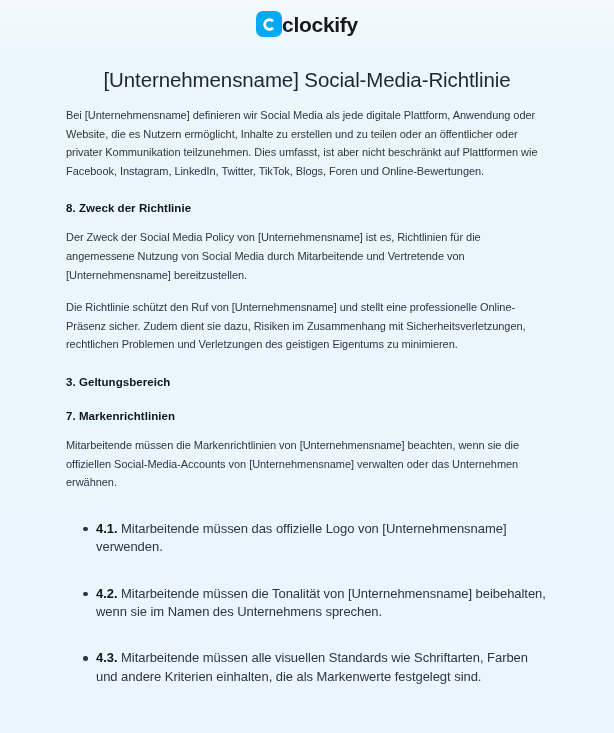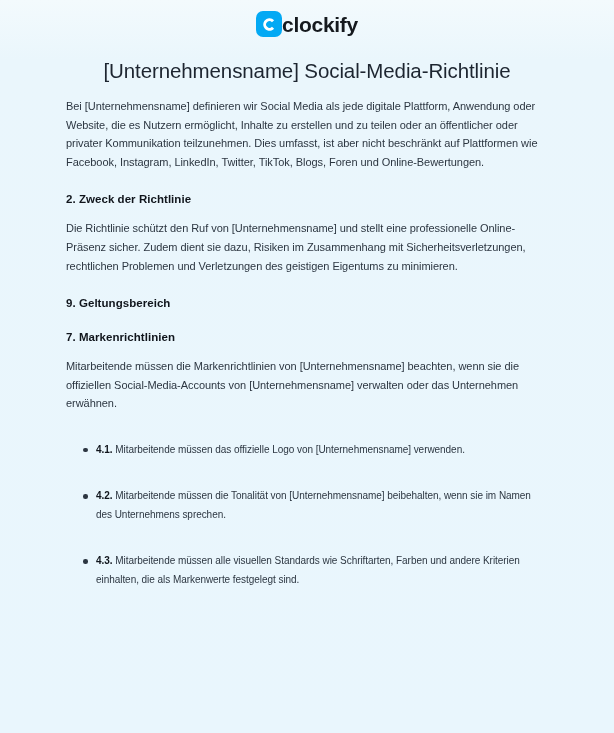--- a/index.html
+++ b/index.html
@@ -59,21 +59,21 @@
     flex: 1 1 auto;
     padding: 0 66px 0 66px;
     box-sizing: border-box;
   }
 
   .doc-title {
     font-size: 20.5px;
     font-weight: normal;
     color: #1d2530;
     text-align: center;
-    margin: 22px 0 0 0;
+    margin: 31px 0 0 0;
     letter-spacing: -0.1px;
   }
 
   h2.section-heading {
     font-size: 11.5px;
     font-weight: bold;
     color: #10151c;
     margin: 22px 0 0 0;
     letter-spacing: 0.05px;
   }
@@ -86,21 +86,21 @@
     letter-spacing: -0.05px;
   }
 
   ul.rule-list {
     margin: 14px 0 0 0;
     padding-left: 30px;
     list-style: none;
   }
   ul.rule-list li {
     position: relative;
-    font-size: 10px;
+    font-size: 13px;
     line-height: 18.4px;
     color: #2c3641;
     margin-bottom: 2px;
     letter-spacing: -0.05px;
     margin-top: 28px;
   }
   ul.rule-list li::before {
     content: "";
     position: absolute;
     left: -13px;
@@ -131,24 +131,25 @@
       <span class="brand-name">clockify</span>
     </div>
   </div>
 
   <div class="doc">
 
     <h1 class="doc-title">[Unternehmensname] Social-Media-Richtlinie</h1>
 
     <p class="body-text">Bei [Unternehmensname] definieren wir Social Media als jede digitale Plattform, Anwendung oder Website, die es Nutzern ermöglicht, Inhalte zu erstellen und zu teilen oder an öffentlicher oder privater Kommunikation teilzunehmen. Dies umfasst, ist aber nicht beschränkt auf Plattformen wie Facebook, Instagram, LinkedIn, Twitter, TikTok, Blogs, Foren und Online-Bewertungen.</p>
 
-    <h2 class="section-heading">2. Zweck der Richtlinie</h2>
+    <h2 class="section-heading">8. Zweck der Richtlinie</h2>
+    <p class="body-text">Der Zweck der Social Media Policy von [Unternehmensname] ist es, Richtlinien für die angemessene Nutzung von Social Media durch Mitarbeitende und Vertretende von [Unternehmensname] bereitzustellen.</p>
     <p class="body-text">Die Richtlinie schützt den Ruf von [Unternehmensname] und stellt eine professionelle Online-Präsenz sicher. Zudem dient sie dazu, Risiken im Zusammenhang mit Sicherheitsverletzungen, rechtlichen Problemen und Verletzungen des geistigen Eigentums zu minimieren.</p>
 
-    <h2 class="section-heading">9. Geltungsbereich</h2>
+    <h2 class="section-heading">3. Geltungsbereich</h2>
 
     <h2 class="section-heading">7. Markenrichtlinien</h2>
     <p class="body-text">Mitarbeitende müssen die Markenrichtlinien von [Unternehmensname] beachten, wenn sie die offiziellen Social-Media-Accounts von [Unternehmensname] verwalten oder das Unternehmen erwähnen.</p>
 
     <ul class="rule-list">
       <li>
         <span class="item-num">4.1.</span><span> Mitarbeitende müssen das offizielle Logo von [Unternehmensname] verwenden.</span>
       </li>
       <li>
         <span class="item-num">4.2.</span><span> Mitarbeitende müssen die Tonalität von [Unternehmensname] beibehalten, wenn sie im Namen des Unternehmens sprechen.</span>

